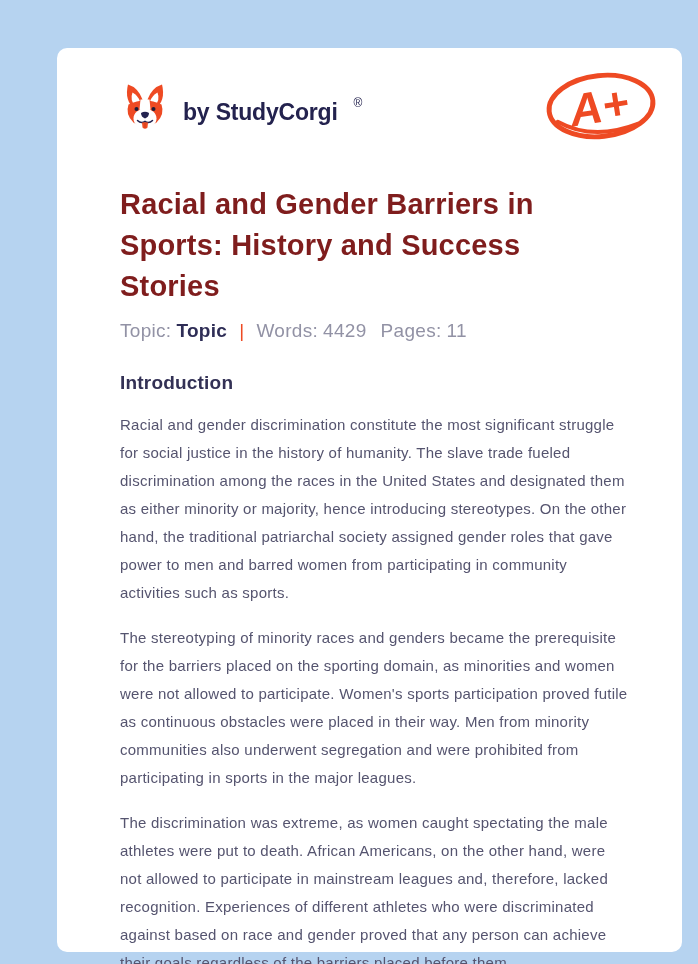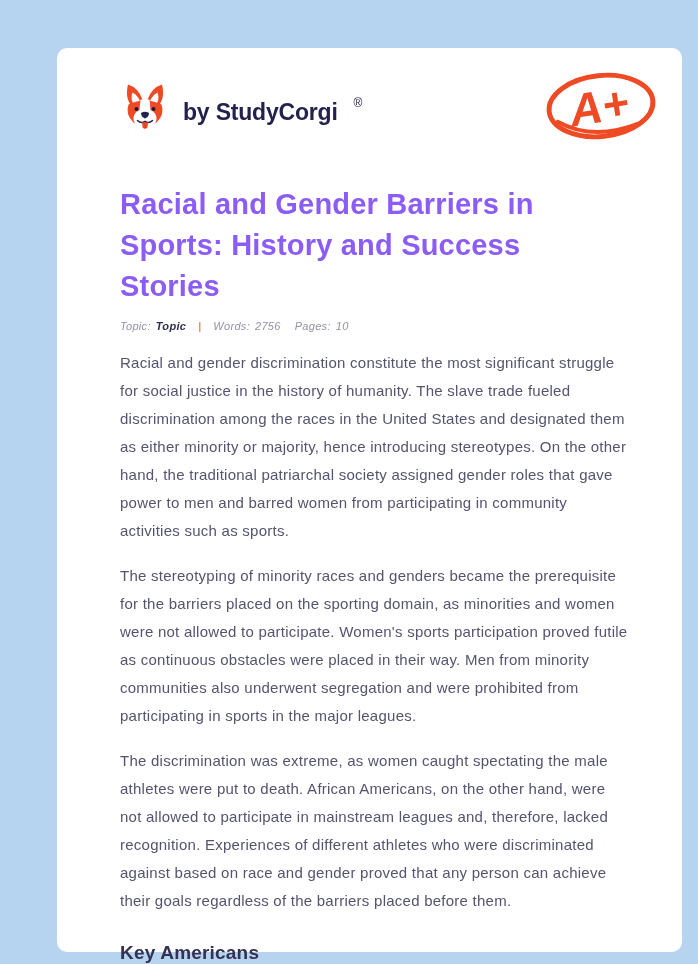--- a/index.html
+++ b/index.html
@@ -61,31 +61,30 @@
     top: 18px;
     right: 22px;
     width: 118px;
     height: 80px;
   }
   h1.essay-title {
     margin: 44px 0 0 0;
     font-size: 29px;
     line-height: 41px;
     font-weight: 700;
-    color: #8b5cf6;
+    color: #7f1d1d;
     letter-spacing: 0.2px;
   }
   .meta {
     margin-top: 13px;
-    font-size: 11px;
+    font-size: 19px;
     color: #9292a5;
     letter-spacing: 0.3px;
     display: flex;
     align-items: center;
-    font-style: italic;
   }
   .meta .label { margin-right: 5px; }
   .meta .topic-value {
     color: #2e2d56;
     font-weight: 700;
     margin-right: 10px;
   }
   .meta .sep {
     color: #ee4a23;
     margin: 0 12px 0 2px;
@@ -148,25 +147,26 @@
       <text x="58" y="56" text-anchor="middle" font-family="Liberation Sans, sans-serif" font-size="46" font-weight="700" font-style="italic" fill="#ee4a23" transform="rotate(-9 60 40)">A+</text>
     </svg>
 
     <h1 class="essay-title">Racial and Gender Barriers in Sports: History and Success Stories</h1>
 
     <div class="meta">
       <span class="label">Topic:</span>
       <span class="topic-value">Topic</span>
       <span class="sep">|</span>
       <span class="label">Words:</span>
-      <span class="value">2756</span>
+      <span class="value">4429</span>
       <span class="label">Pages:</span>
-      <span class="value">10</span>
+      <span class="value">11</span>
     </div>
 
+    <h2 class="section-heading">Introduction</h2>
     <p class="body-para">Racial and gender discrimination constitute the most significant struggle for social justice in the history of humanity. The slave trade fueled discrimination among the races in the United States and designated them as either minority or majority, hence introducing stereotypes. On the other hand, the traditional patriarchal society assigned gender roles that gave power to men and barred women from participating in community activities such as sports.</p>
     <p class="body-para">The stereotyping of minority races and genders became the prerequisite for the barriers placed on the sporting domain, as minorities and women were not allowed to participate. Women's sports participation proved futile as continuous obstacles were placed in their way. Men from minority communities also underwent segregation and were prohibited from participating in sports in the major leagues.</p>
     <p class="body-para">The discrimination was extreme, as women caught spectating the male athletes were put to death. African Americans, on the other hand, were not allowed to participate in mainstream leagues and, therefore, lacked recognition. Experiences of different athletes who were discriminated against based on race and gender proved that any person can achieve their goals regardless of the barriers placed before them.</p>
 
     <h2 class="section-heading last-heading">Key Americans</h2>
 
   </div>
 </div>
 
 </body></html>

